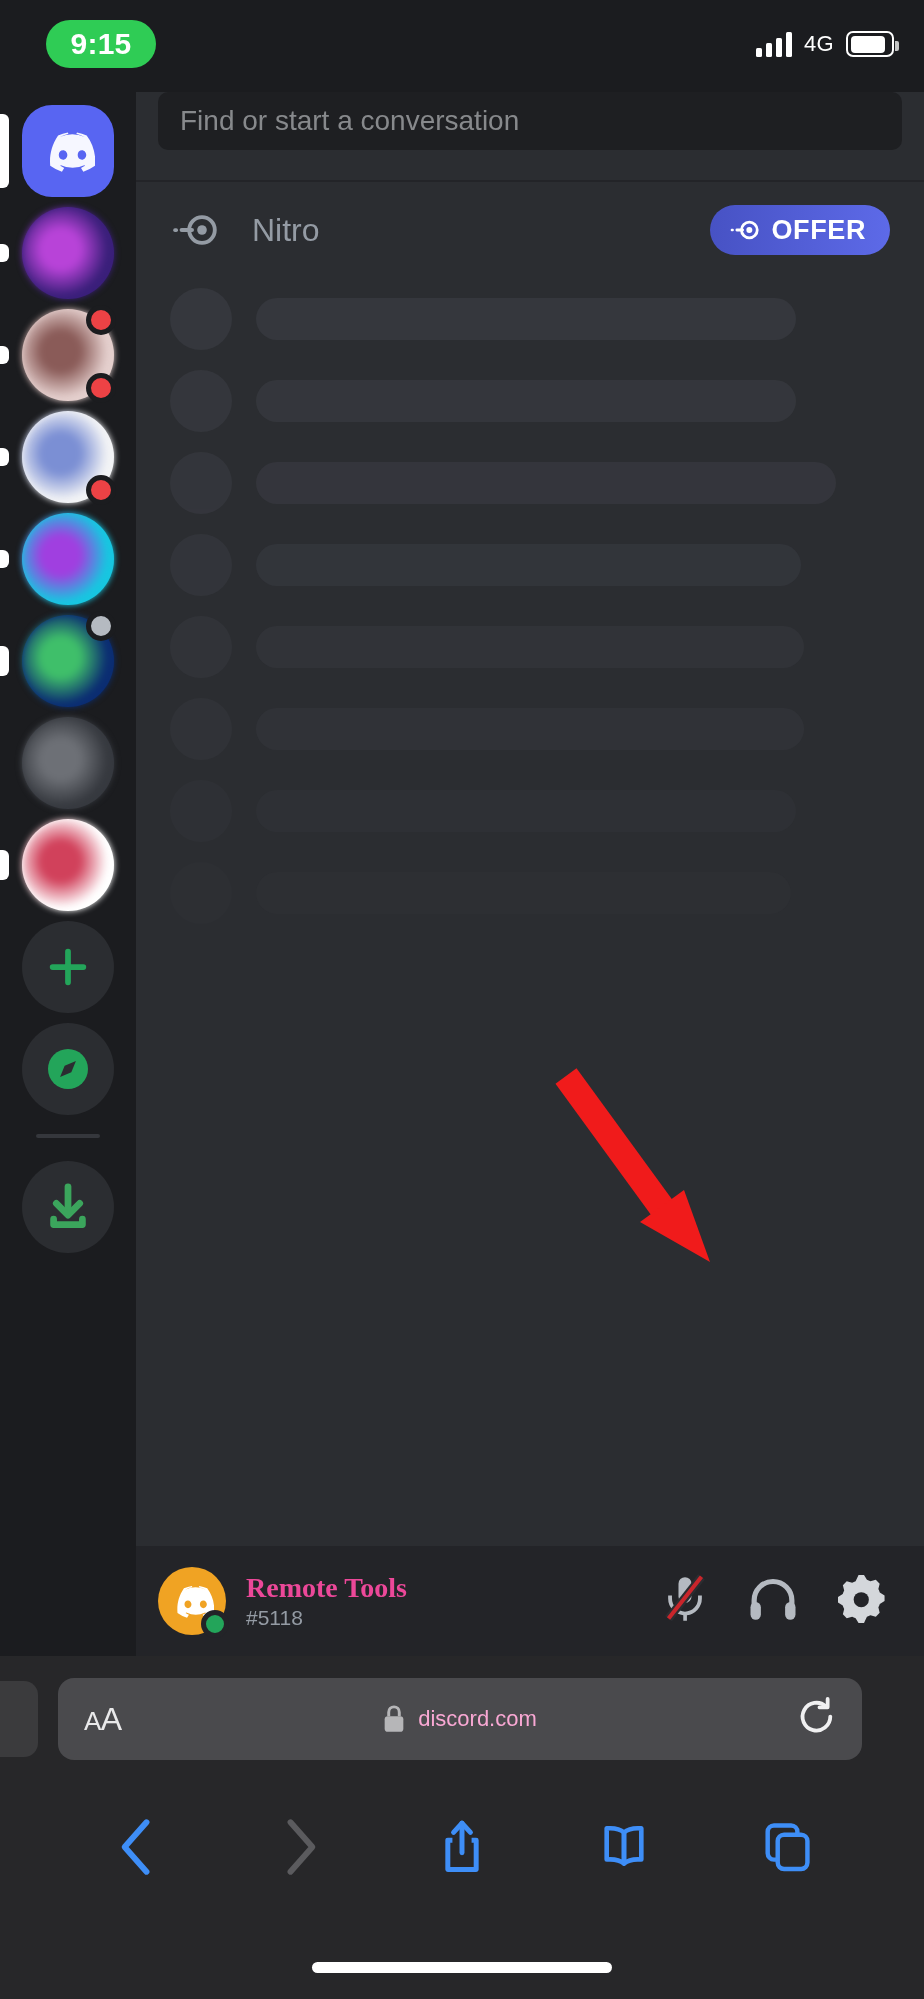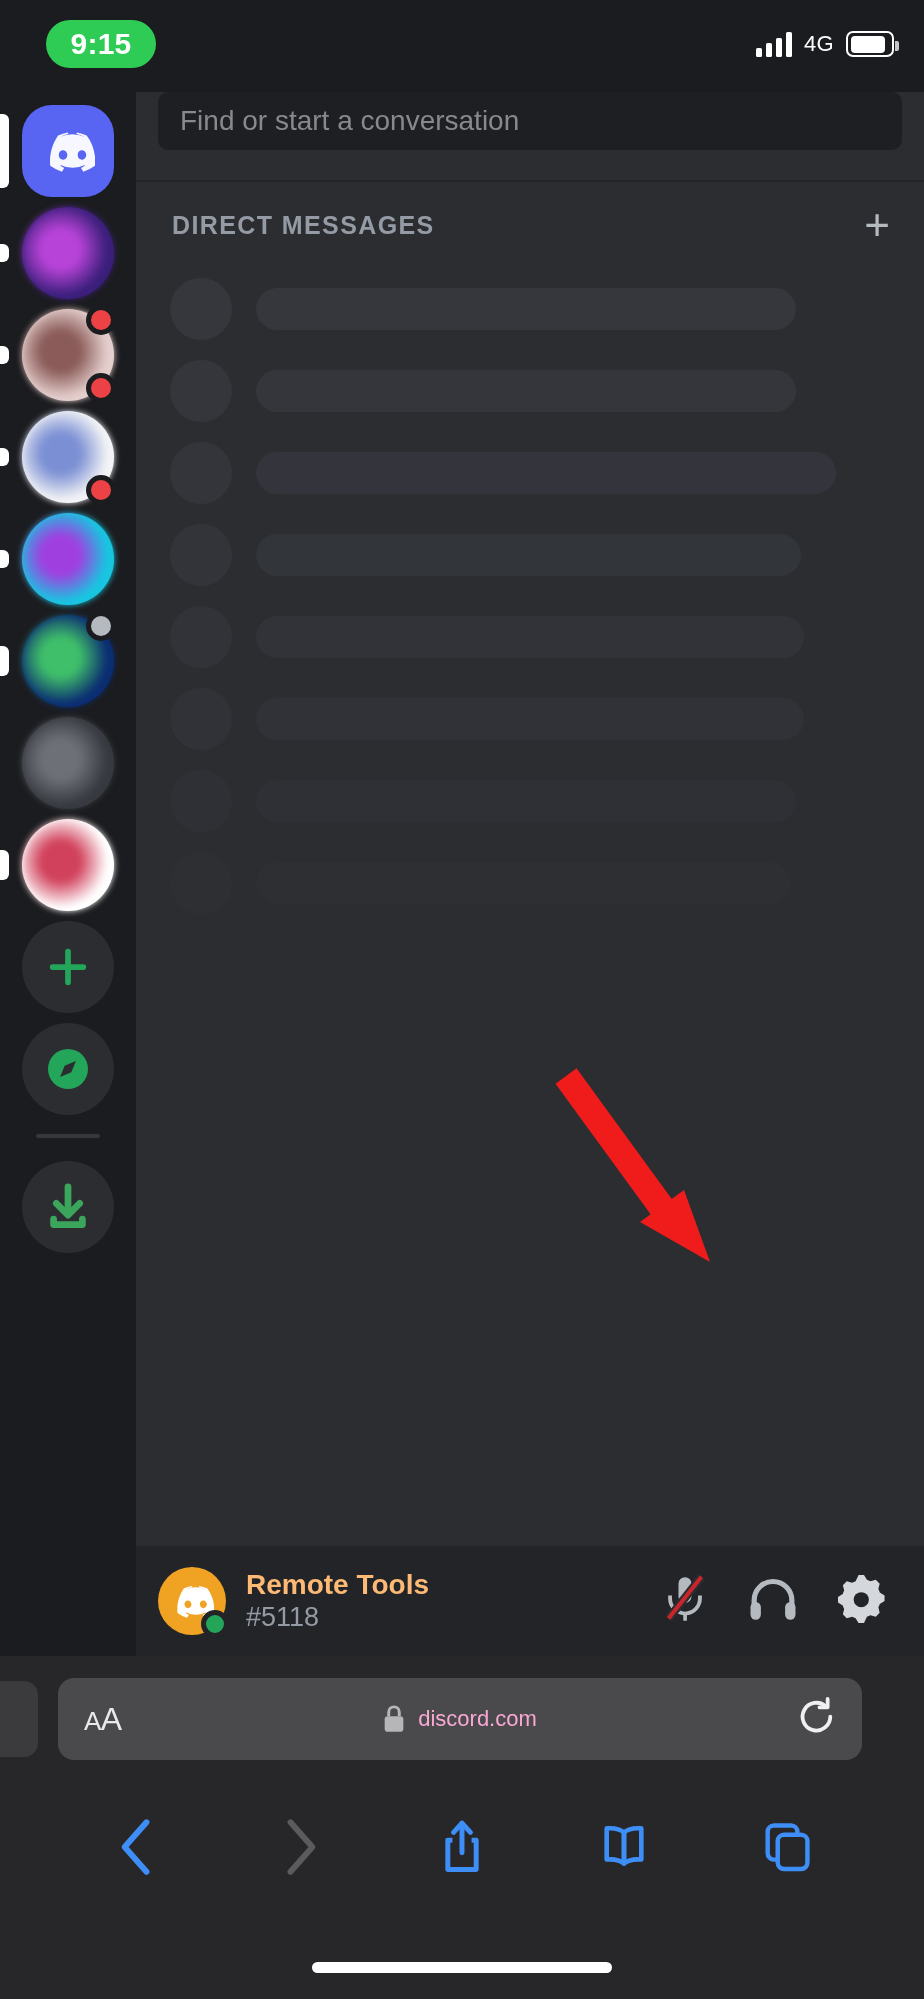--- a/index.html
+++ b/index.html
@@ -92,22 +92,22 @@
   .sk-bar{ height:42px; border-radius:21px; }
 
   
   .userbar{ position:absolute; left:136px; right:0; bottom:343px; height:110px;
       background:#232428; display:flex; align-items:center; padding:0 26px 0 22px; }
   .avatar{ width:68px; height:68px; border-radius:50%; background:#f0a323;
       position:relative; flex:none; display:flex; align-items:center; justify-content:center;}
   .avatar .dot{ position:absolute; right:-3px; bottom:-3px; width:28px; height:28px;
       border-radius:50%; background:#23a55a; border:5px solid #232428; }
   .uinfo{ margin-left:20px; display:flex; flex-direction:column; justify-content:center; }
-  .uname{ color:#fdba74; font-size:28px; font-weight:700; line-height:1.15; }
-  .utag{ color:#949ba4; font-size:27px; line-height:1.2; }
+  .uname{ color:#ec4899; font-size:28px; font-weight:700; line-height:1.15;font-family:Liberation Serif, serif; }
+  .utag{ color:#949ba4; font-size:21px; line-height:1.2; }
   .uicons{ margin-left:auto; display:flex; align-items:center; gap:40px; padding-right:8px;}
 
   
   .arrow{ position:absolute; left:0; top:0; width:924px; height:1999px;
       pointer-events:none; }
 
   
   .safari{ position:absolute; left:0; right:0; bottom:0; height:343px;
       background:#272729; }
   .addr-row{ height:126px; display:flex; align-items:center; padding:0 0 0 0;justify-content:space-between; }
@@ -235,25 +235,41 @@
   <div class="panel">
 
     <div class="search-wrap">
       <div class="search">
         <span class="search-ph">Find or start a conversation</span>
       </div>
     </div>
     <div class="hr"></div>
 
 
-
-    <div class="dm-head">
-      <span class="dm-title">DIRECT MESSAGES</span>
-      <span class="dm-plus">+</span>
-    </div>
+    <div class="navrow">
+      <span class="navicon">
+        <svg width="48" height="34" viewBox="0 0 30 20">
+          <circle cx="20" cy="10" r="8" fill="none" stroke="#949ba4" stroke-width="2.4"></circle>
+          <circle cx="20" cy="10" r="3" fill="#949ba4"></circle>
+          <rect x="6" y="8.7" width="9" height="2.6" rx="1.3" fill="#949ba4"></rect>
+          <rect x="2" y="8.9" width="3" height="2.3" rx="1.1" fill="#949ba4"></rect>
+        </svg>
+      </span>
+      <span class="navlabel muted">Nitro</span>
+      <span class="offer">
+        <svg width="32" height="22" viewBox="0 0 30 20">
+          <circle cx="20" cy="10" r="7.4" fill="none" stroke="#ffffff" stroke-width="2.6"></circle>
+          <circle cx="20" cy="10" r="2.8" fill="#ffffff"></circle>
+          <rect x="7" y="8.7" width="8" height="2.6" rx="1.3" fill="#ffffff"></rect>
+          <rect x="2.5" y="8.9" width="3" height="2.3" rx="1.1" fill="#ffffff"></rect>
+        </svg>
+        <span class="offer-text">OFFER</span>
+      </span>
+    </div>
+
 
     <div class="skels" id="skels">
         <div class="skel" style="opacity: 1;">
           <span class="sk-av" style="background:#35373d"></span>
           <span class="sk-bar" style="width:540px;background:#35373d"></span>
         </div>
         <div class="skel" style="opacity: 0.94;">
           <span class="sk-av" style="background:#35373d"></span>
           <span class="sk-bar" style="width:540px;background:#35373d"></span>
         </div>

